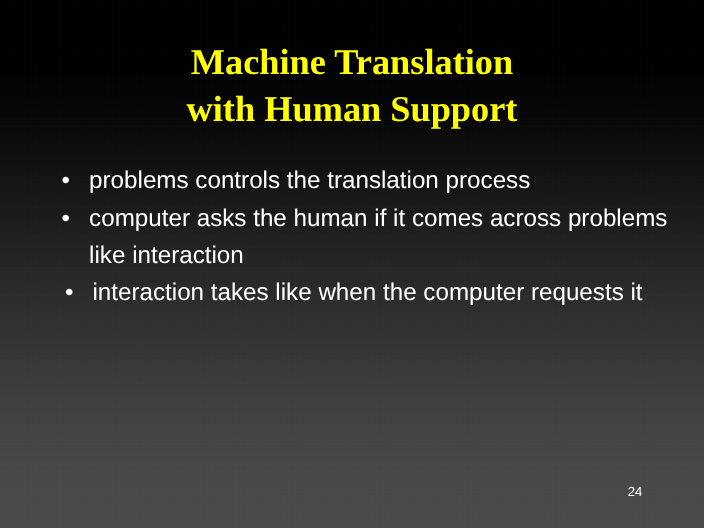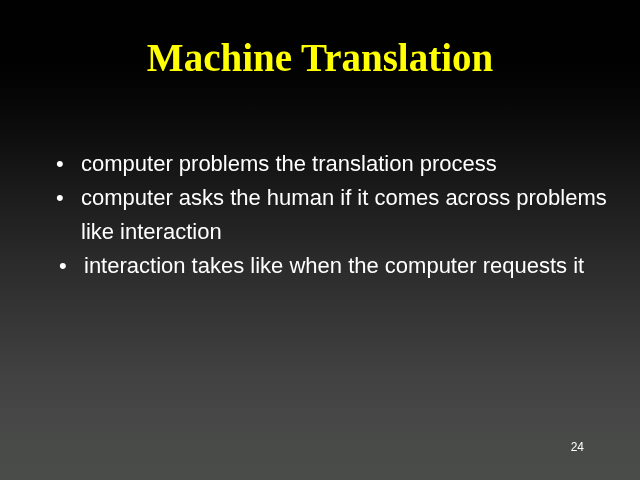--- a/index.html
+++ b/index.html
@@ -60,21 +60,21 @@
   }
 
   #title-block {
     position: absolute;
     left: 0;
     top: 36px;
     width: 640px;
     text-align: center;
     font-family: "Liberation Serif", "DejaVu Serif", serif;
     font-weight: bold;
-    font-size: 39px;
+    font-size: 33px;
     line-height: 43px;
     color: #FFFF00;
     letter-spacing: 0px;
   }
   #title-block .tline {
     display: block;
     white-space: nowrap;
   }
 
   #bullets {
@@ -125,27 +125,28 @@
 </style>
 </head>
 <body>
 
 <div id="slide">
 
   <div id="dither"></div>
 
   <div id="title-block">
     <span class="tline">Machine Translation</span>
+    <span class="tline">with Human Support</span>
   </div>
 
   <div id="bullets">
 
     <div class="bullet-item">
       <span class="marker">•</span>
-      <span class="btext">computer problems the translation process</span>
+      <span class="btext">problems controls the translation process</span>
     </div>
 
     <div class="bullet-item">
       <span class="marker">•</span>
       <span class="btext">computer asks the human if it comes across problems like interaction</span>
     </div>
 
     <div class="bullet-item indent-2">
       <span class="marker">•</span>
       <span class="btext">interaction takes like when the computer requests it</span>

